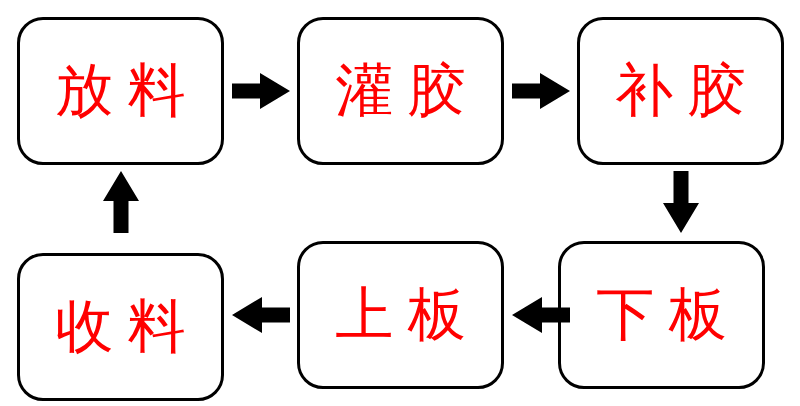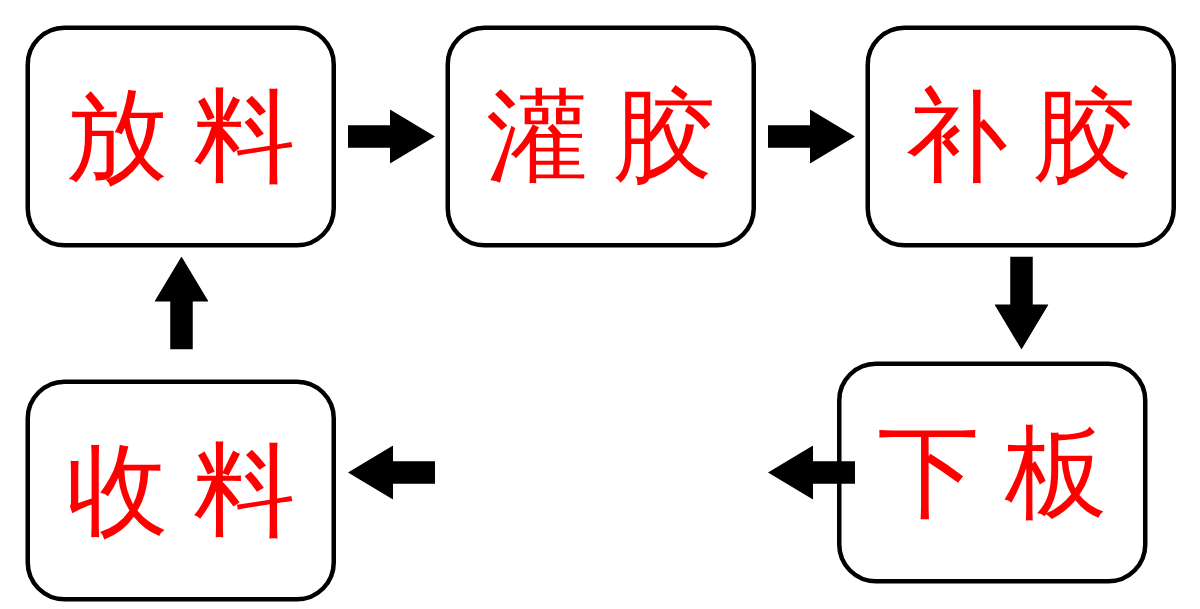--- a/index.html
+++ b/index.html
@@ -21,21 +21,21 @@
     background: var(--node-fill, #ffffff);
     border: 3px solid var(--node-border, #000000);
     border-radius: 26px;
     box-sizing: border-box;
     display: flex;
     align-items: center;
     justify-content: center;
   }
   .node-label {
     color: var(--label-color, #ff0000);
-    font-size: 68px;
+    font-size: 58px;
     line-height: 1;
     letter-spacing: 0.25em;
     padding-left: 0.25em; 
     white-space: nowrap;
   }
   
   .pos-tl { left: 17px;  top: 17px;  }
   .pos-tm { left: 297px; top: 17px;  }
   .pos-tr { left: 577px; top: 17px;  }
   .pos-bl { left: 17px;  top: 253px; }
@@ -66,20 +66,23 @@
   </div>
 
   <div class="node pos-tm">
     <span class="node-label">灌胶</span>
   </div>
 
   <div class="node pos-bl">
     <span class="node-label">收料</span>
   </div>
 
+  <div class="node pos-bm">
+    <span class="node-label">上板</span>
+  </div>
 
   <div class="node pos-br">
     <span class="node-label">下板</span>
   </div>
 
   <span class="arrow ar-1">
     <svg width="58" height="36" viewBox="0 0 58 36">
       <polygon points="0,10.5 28,10.5 28,0 58,18 28,36 28,25.5 0,25.5" fill="#000000"></polygon>
     </svg>
   </span>

